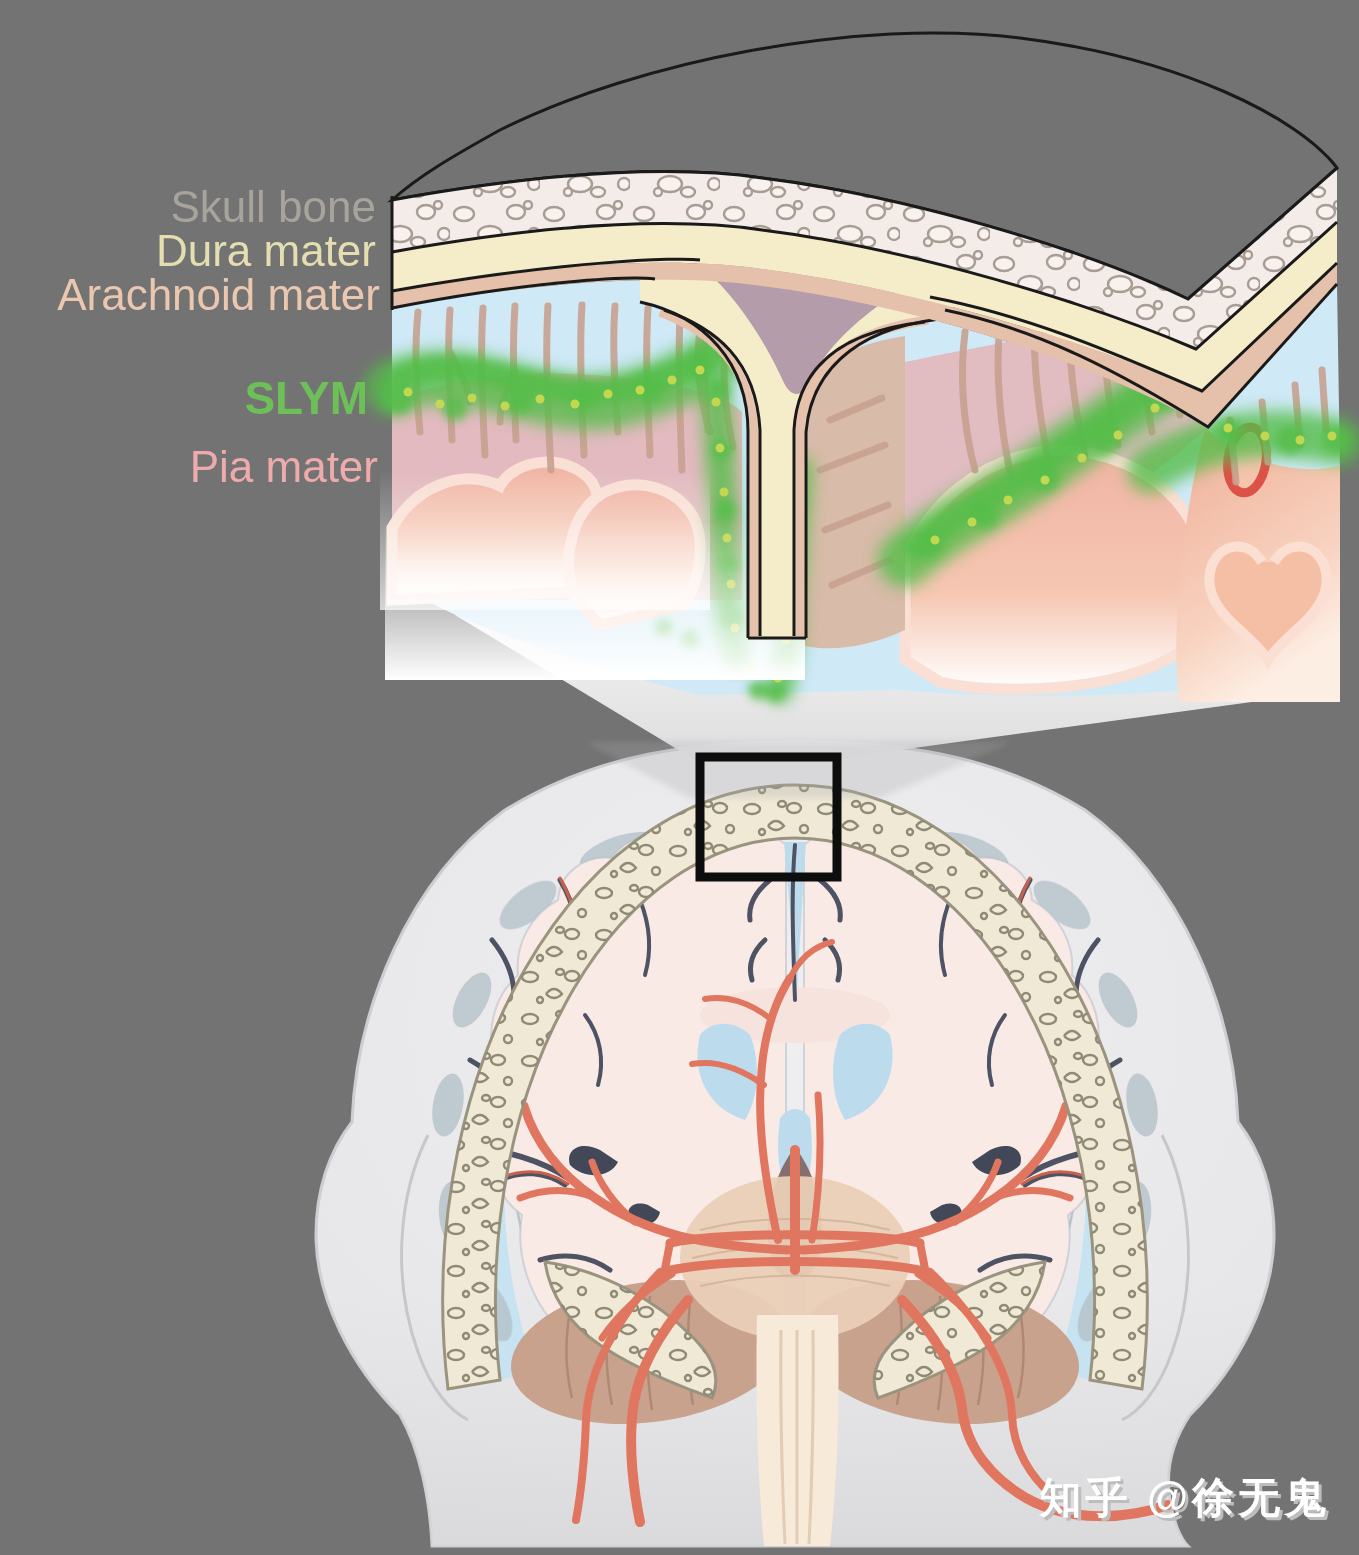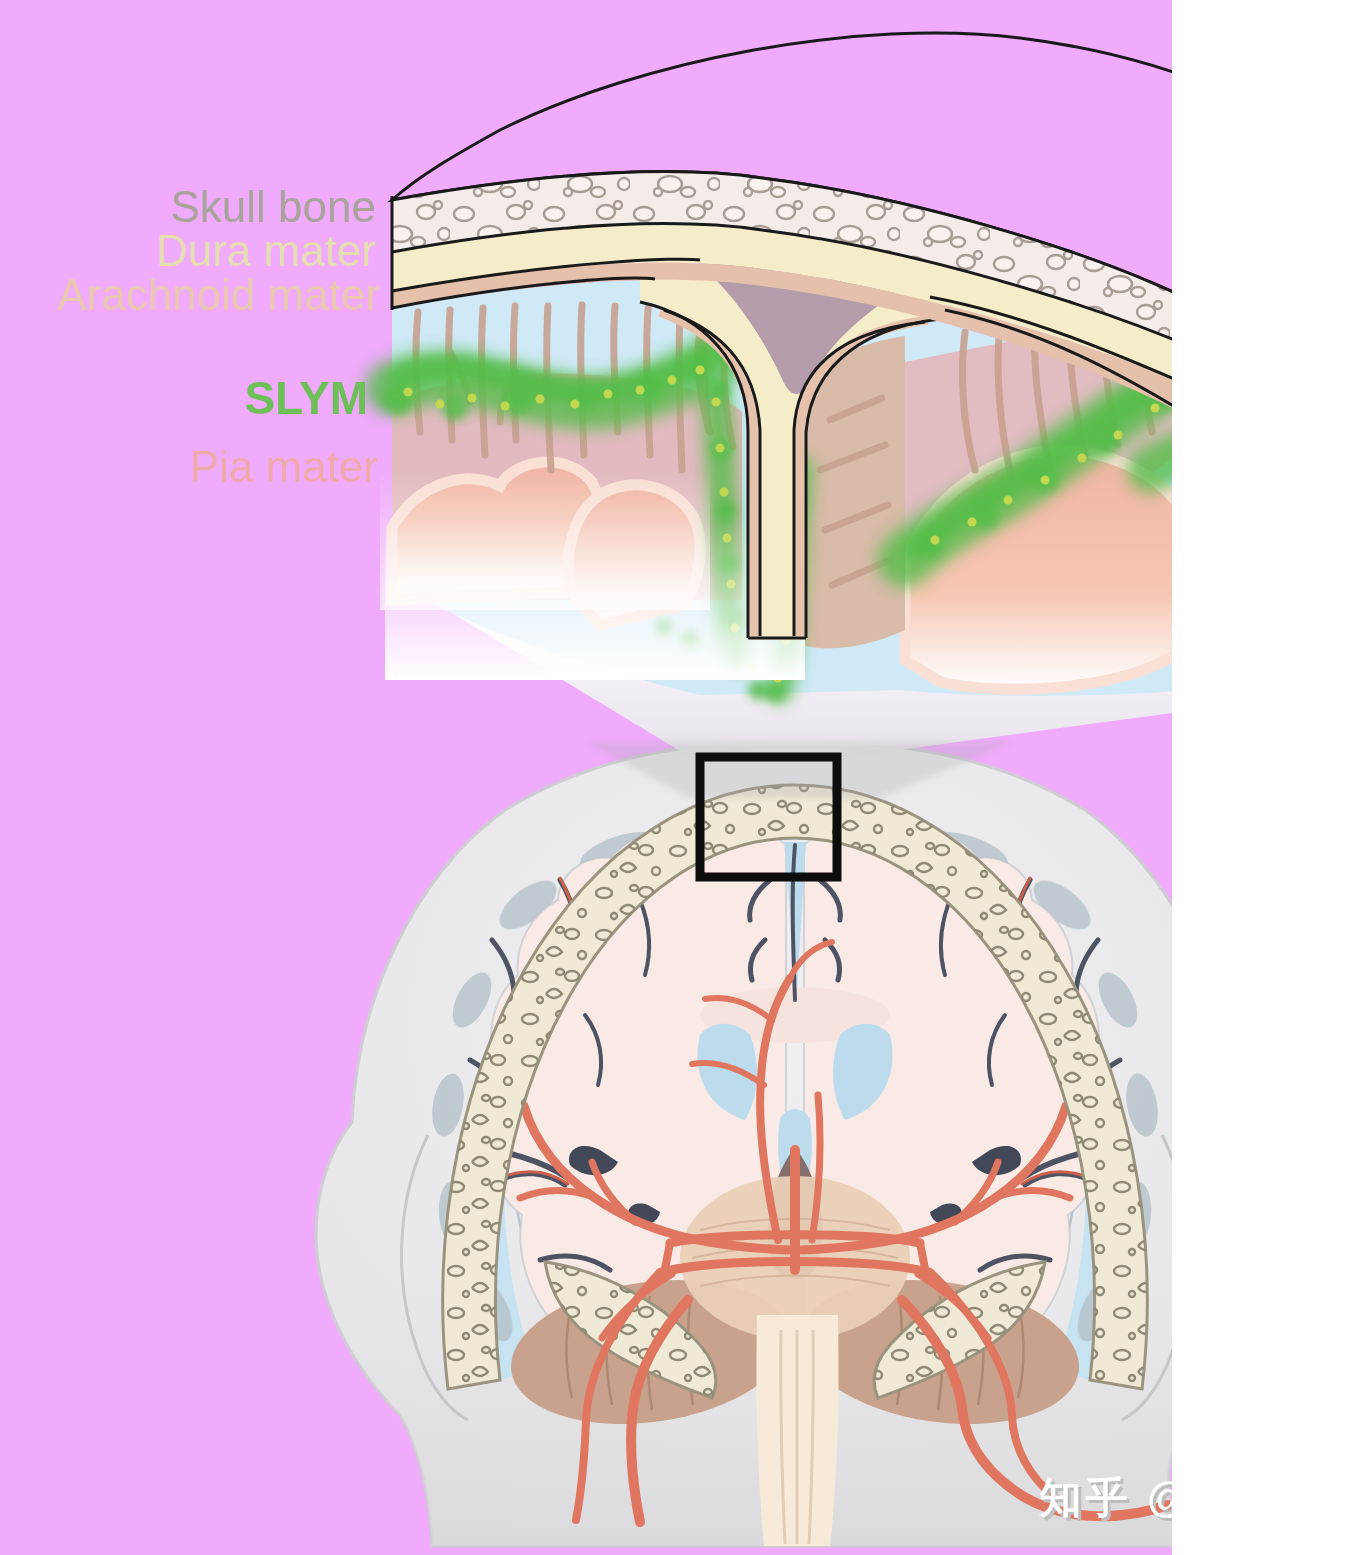--- a/index.html
+++ b/index.html
@@ -1,16 +1,16 @@
 <!DOCTYPE html>
 <html style="--outline: #1a1a1a; --skull_top: #cac3b5; --diploe_bg: #f3ece8; --diploe_blob: #a79d95; --dura: #f5ecca; --arachnoid: #e5c1ab; --csf: #cfe9f7; --trabecula: #c8a190; --slym_green: #55bd49; --slym_green2: #7ccf66; --slym_dot: #c6d94f; --sinus: #b49cab; --pia_dusty: #e4b5ba; --gyrus_salmon: #f2b7a2; --gyrus_outline: #fadfd4; --vessel_red: #dd5246; --head_silhouette: #eaeaec; --skull_ring: #efe9d6; --ring_stroke: #9a947f; --ring_blob: #8f8a76; --head_csf: #c7e2f1; --arachnoid_patch: #b4c2ca; --brain_pink: #f9eae6; --sulcus: #4d5363; --brain_vessel: #c9604c; --ventricle: #bcdcee; --pons: #eacfb7; --cerebellum: #c9a28e; --spinal_cord: #f7ead9; --artery: #e0765f; --midbrain: #7b5a55;"><head>
 <meta charset="utf-8">
 <style>
   html,body{margin:0;padding:0;background:#fff;}
-  .stage{width:1172px;height:1555px;position:relative;background:#f0abfc;overflow:hidden;}
+  .stage{width:1359px;height:1555px;position:relative;background:#737373;overflow:hidden;}
   svg{display:block;}
   text{font-family:"Liberation Sans","DejaVu Sans",sans-serif;}
   .lbl{font-size:44px;}
   .lbl-bold{font-size:46px;font-weight:bold;}
   .wm{font-size:42px;letter-spacing:4px;font-weight:bold;}
   
   .f-csf{fill:var(--csf,#cfe9f7);}
   .f-dura{fill:var(--dura,#f5ecca);}
   .f-arach{fill:var(--arachnoid,#e5c1ab);}
   .f-sinus{fill:var(--sinus,#b49cab);}

